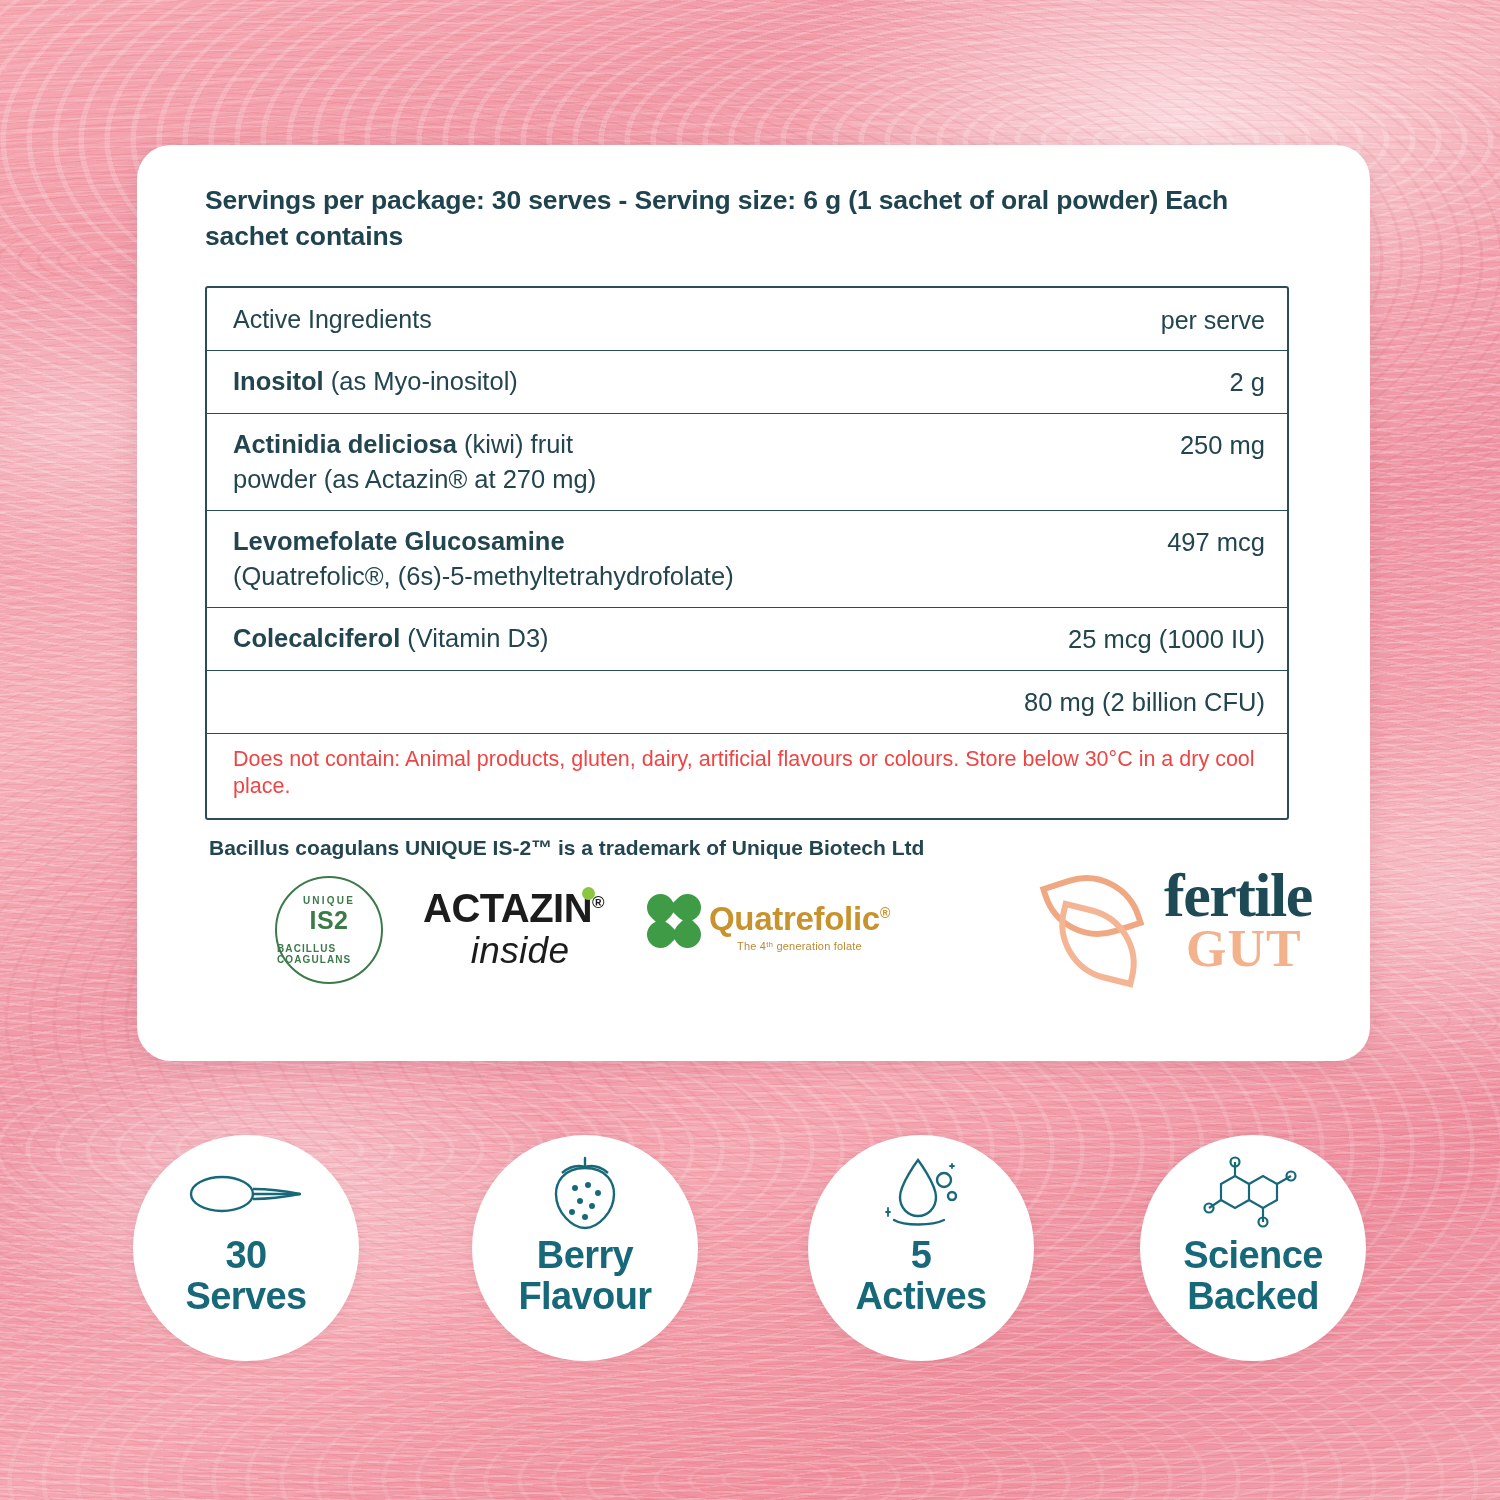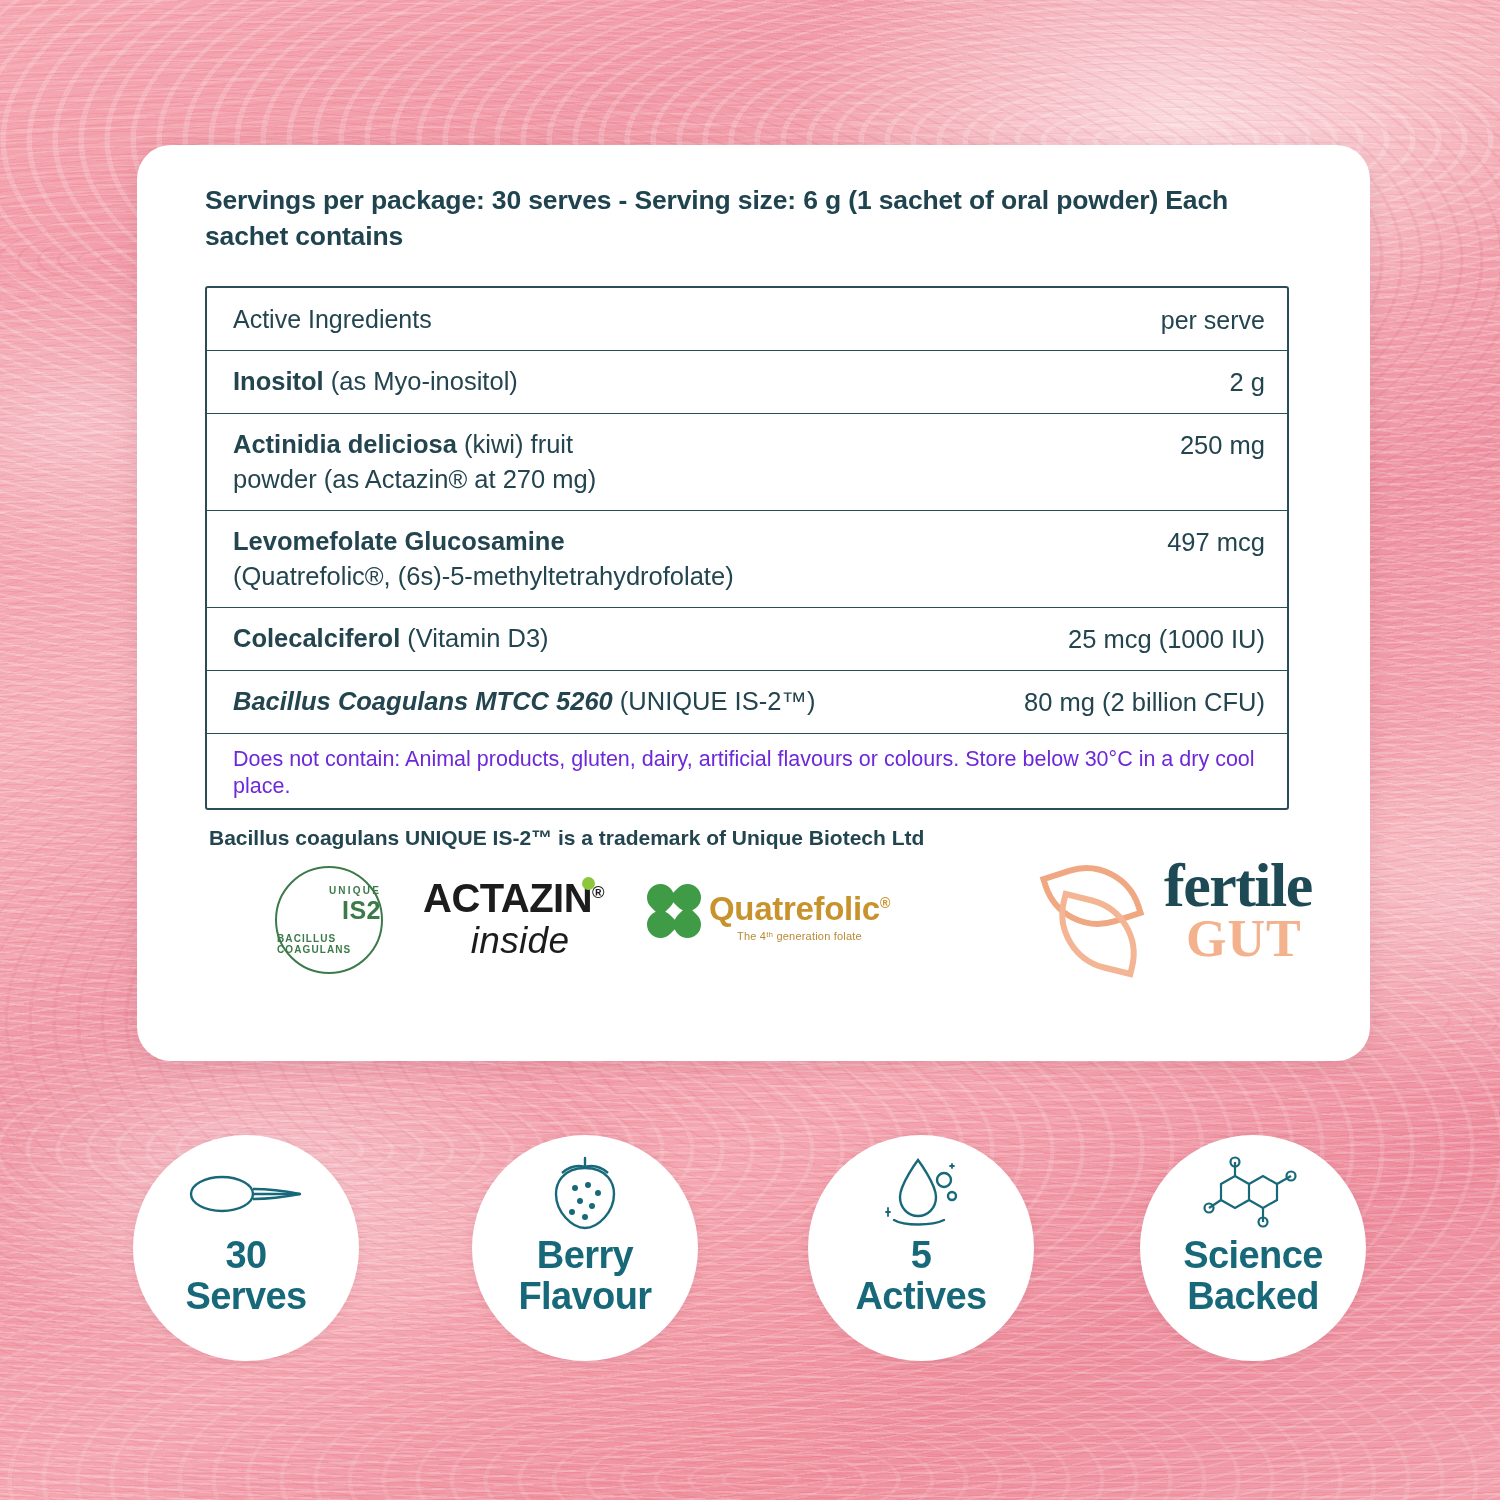--- a/index.html
+++ b/index.html
@@ -117,24 +117,24 @@
     padding-top: 1px;
   }
   .b { font-weight: bold; }
   .i { font-style: italic; font-weight: bold; }
 
   .row.probiotic .cell-name { flex: 0 1 auto; }
   .row.probiotic { justify-content: flex-start; }
   .row.probiotic .cell-amt { margin-left: auto; }
 
   .disclaimer {
-    padding: 12px 22px 8px 26px;
+    padding: 12px 22px 18px 26px;
     font-size: 21.5px;
     line-height: 1.26;
-    color: #6d28d9;
+    color: #ef4444;
   }
 
   .trademark {
     margin: 16px 0 0 4px;
     font-size: 21px;
     color: #23454f;
     font-weight: 600;
   }
 
   
@@ -147,21 +147,21 @@
   .logo-unique {
     position: absolute;
     left: 70px;
     top: 6px;
     width: 108px;
     height: 108px;
     border: 2.5px solid #3c7a4a;
     border-radius: 50%;
     display: flex;
     flex-direction: column;
-    align-items: flex-end;
+    align-items: center;
     justify-content: center;
     box-sizing: border-box;
   }
   .lu-top {
     font-size: 10px;
     letter-spacing: 2.2px;
     color: #3c7a4a;
     font-weight: bold;
     margin-bottom: 2px;
   }
@@ -372,21 +372,20 @@
 (Quatrefolic®, (6s)-5-methyltetrahydrofolate)</span></div>
         <div class="cell-amt">497 mcg</div>
       </div>
 
       <div class="row">
         <div class="cell-name"><span class="b">Colecalciferol</span><span> (Vitamin D3)</span></div>
         <div class="cell-amt">25 mcg (1000 IU)</div>
       </div>
 
       <div class="row probiotic">
-        <div class="cell-name"><span class="i">Bacillus Coagulans MTCC 5260</span><span> (UNIQUE IS-2™)</span></div>
         <div class="cell-amt">80 mg (2 billion CFU)</div>
       </div>
 
       <div class="disclaimer">Does not contain: Animal products, gluten, dairy,  artificial flavours or colours. Store below 30°C in a dry cool place.</div>
     </div>
 
     <div class="trademark">Bacillus coagulans UNIQUE IS-2™ is a trademark of Unique Biotech Ltd</div>
 
     <div class="logos">
 

